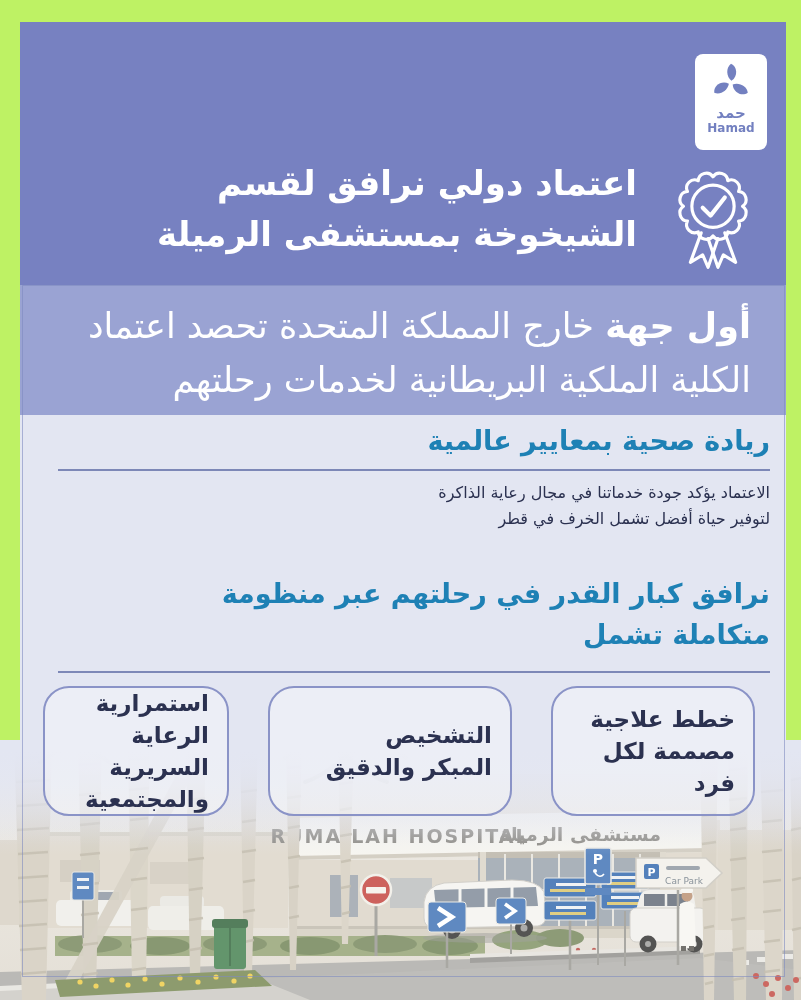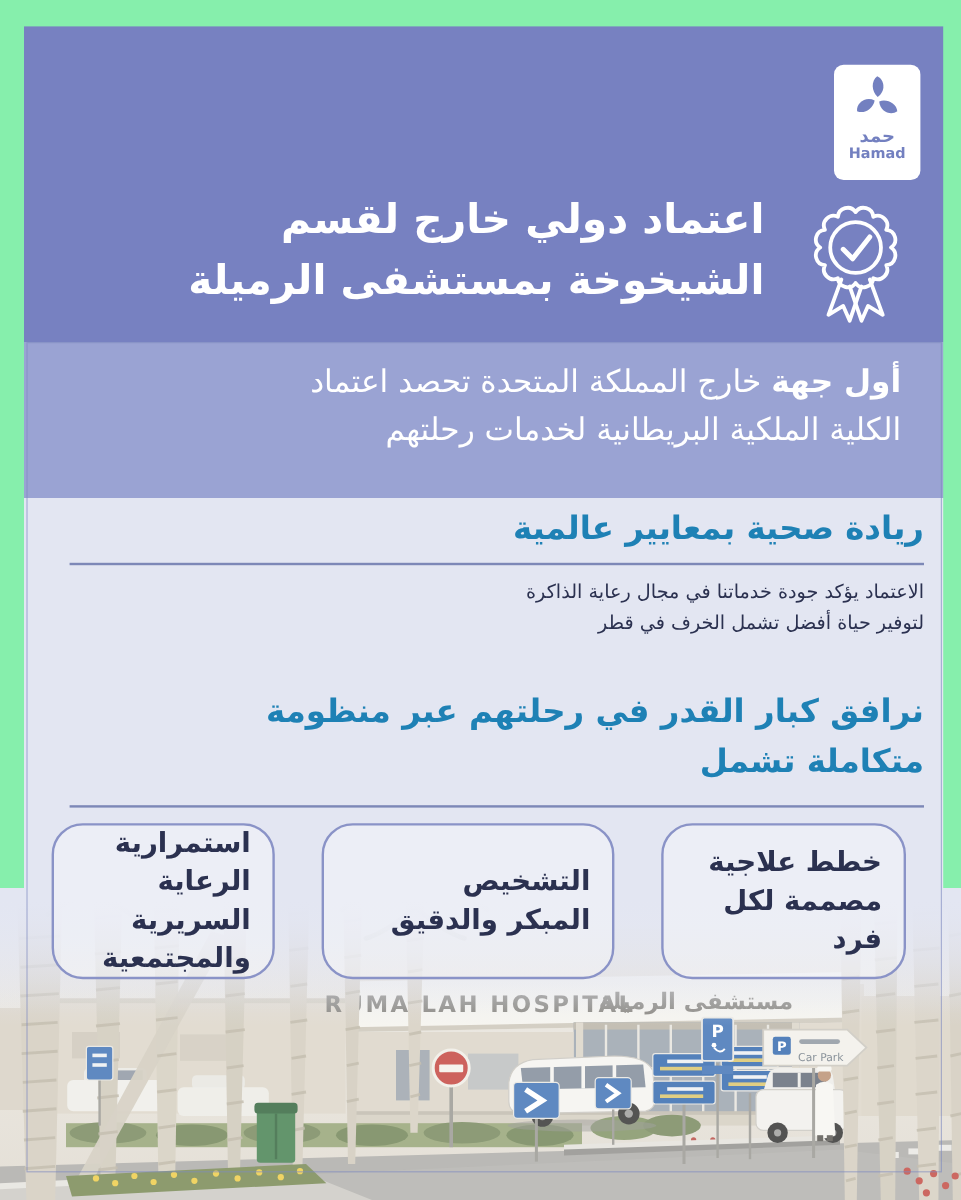--- a/index.html
+++ b/index.html
@@ -1,33 +1,33 @@
 <!DOCTYPE html>
 <html lang="ar"><head>
 <meta charset="utf-8">
 <style>
   html,body{margin:0;padding:0;background:#ffffff;}
-  .page{position:relative;width:801px;height:1000px;background:#86efac;overflow:hidden;
+  .page{position:relative;width:801px;height:1000px;background:#bef264;overflow:hidden;
         font-family:"DejaVu Sans",sans-serif;}
 
   
   .header{position:absolute;left:20px;top:22px;width:766px;height:263px;background:#7781C1;z-index:2;}
   .logo-card{position:absolute;left:675px;top:32px;width:72px;height:96px;background:#ffffff;
              border-radius:8px;display:flex;flex-direction:column;align-items:center;
              justify-content:flex-start;padding-top:7px;box-sizing:border-box;}
   .logo-ar{font-size:15px;font-weight:bold;color:#7380C0;line-height:1.05;margin-top:1px;}
   .logo-en{font-size:12px;font-weight:bold;color:#7380C0;line-height:1.1;}
   .medal{position:absolute;left:642px;top:141px;width:102px;height:120px;}
   .headline{position:absolute;right:149px;top:136px;margin:0;text-align:right;color:#ffffff;
             font-size:34px;font-weight:bold;line-height:1.5;}
 
   
   .subband{position:absolute;left:20px;top:285px;width:766px;height:130px;background:#9AA3D3;z-index:2;}
   .subband p{position:absolute;right:35px;top:14px;margin:0;text-align:right;color:#ffffff;
-             font-size:26px;line-height:1.55;font-weight:normal;}
+             font-size:35px;line-height:1.55;font-weight:normal;}
   .subband b{font-weight:bold;}
 
   
   .body-bg{position:absolute;left:20px;top:415px;width:766px;height:330px;background:#E3E6F2;z-index:1;}
   .teal-h{position:absolute;right:31px;margin:0;color:#1E81B5;font-weight:bold;font-size:27px;
           line-height:1.5;text-align:right;z-index:3;}
   .h1pos{top:421px;margin-left:48px;}
   .h2pos{top:574px;}
   .divider{position:absolute;left:58px;width:712px;height:2px;background:#6B77AD;opacity:.85;z-index:3;}
   .d1{top:469px;} .d2{top:671px;}
@@ -76,21 +76,21 @@
           <path stroke-width="3.2" d="M80,44 A8.2,8.2 0 0 1 75.98,59 A8.2,8.2 0 0 1 65,69.98 A8.2,8.2 0 0 1 50,74 A8.2,8.2 0 0 1 35,69.98 A8.2,8.2 0 0 1 24.02,59 A8.2,8.2 0 0 1 20,44 A8.2,8.2 0 0 1 24.02,29 A8.2,8.2 0 0 1 35,18.02 A8.2,8.2 0 0 1 50,14 A8.2,8.2 0 0 1 65,18.02 A8.2,8.2 0 0 1 75.98,29 A8.2,8.2 0 0 1 80,44 Z"></path>
           <circle cx="50" cy="44" r="21.5" stroke-width="3.2"></circle>
           <path stroke-width="4.2" d="M39.5,45.5 L47.5,53.5 L62,35"></path>
           <path stroke-width="3.2" d="M38,71 L27,101 L39.5,93.5 L45,106 L55,77"></path>
           <path stroke-width="3.2" d="M62,71 L73,101 L60.5,93.5 L55,106 L45,77"></path>
         </g>
       </svg>
     </div>
 
     <h1 class="headline" dir="rtl">
-      <span>اعتماد دولي خارج لقسم</span><br>
+      <span>اعتماد دولي نرافق لقسم</span><br>
       <span>الشيخوخة بمستشفى الرميلة</span>
     </h1>
   </div>
 
   <div class="subband">
     <p dir="rtl">
       <b>أول جهة</b><span> خارج المملكة المتحدة تحصد اعتماد</span><br>
       <span>الكلية الملكية البريطانية لخدمات رحلتهم</span>
     </p>
   </div>

